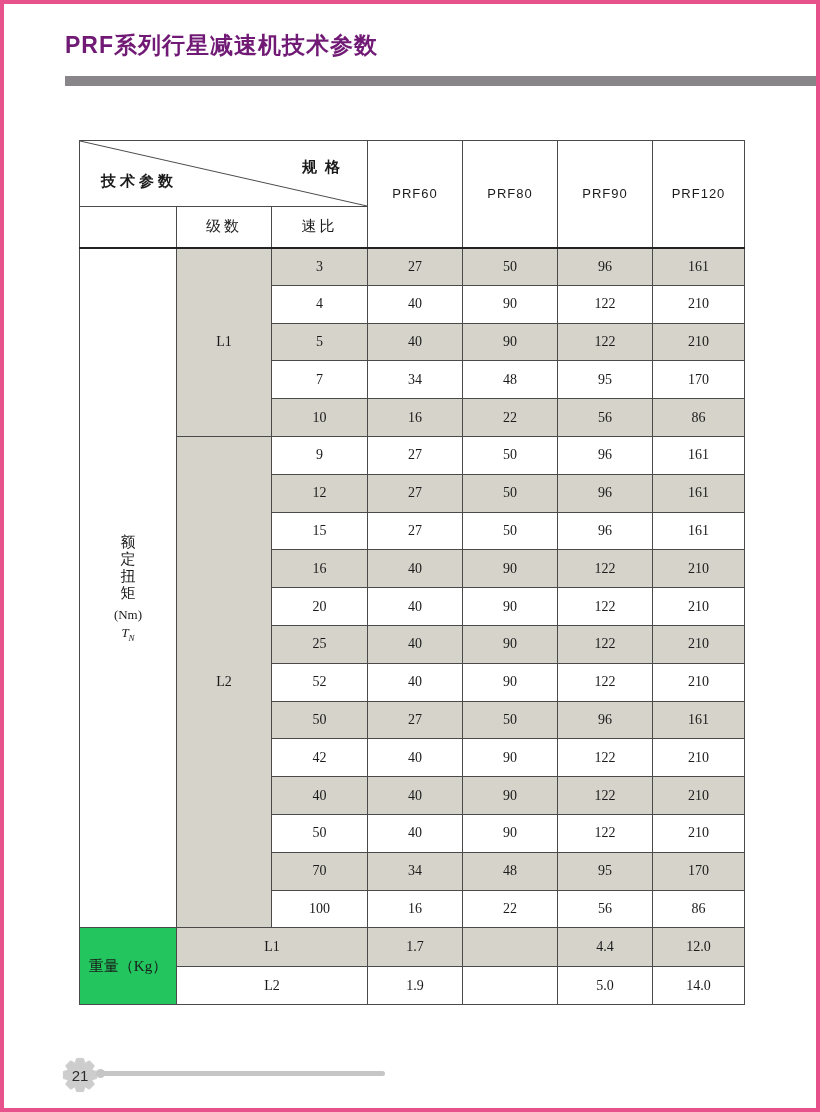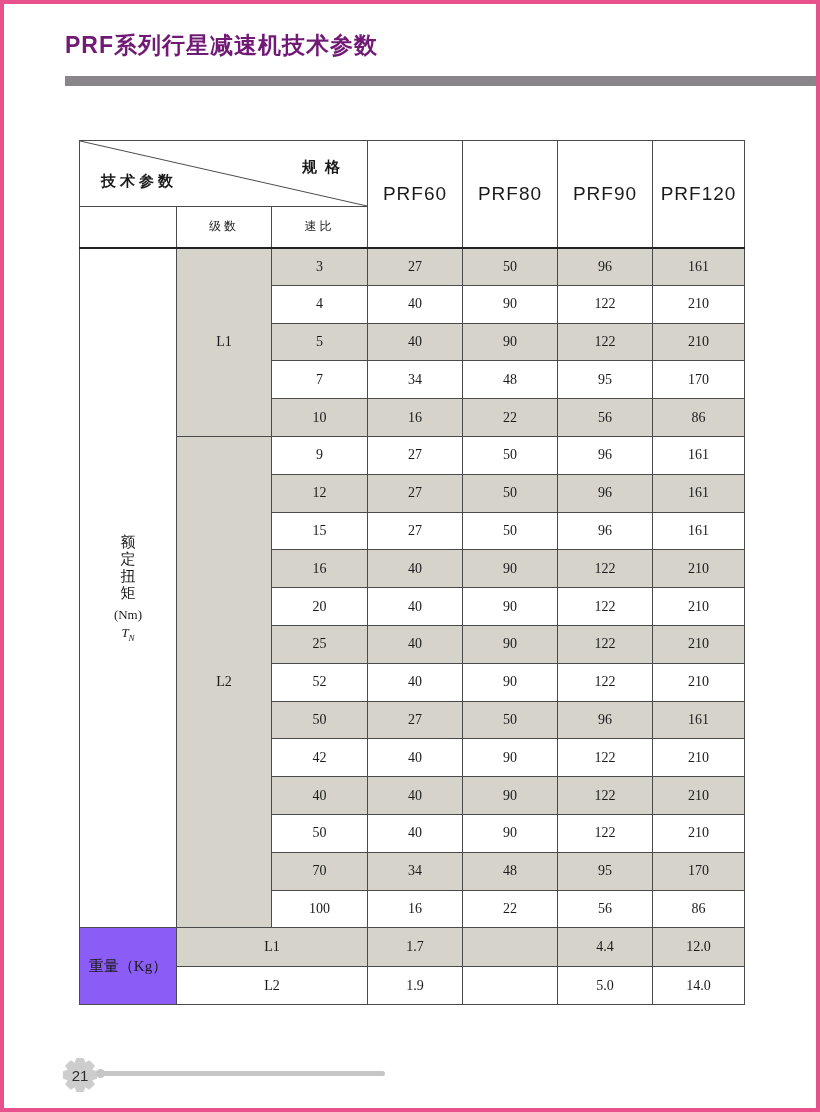--- a/index.html
+++ b/index.html
@@ -29,41 +29,41 @@
     text-align:center; vertical-align:middle; overflow:hidden;
     font-weight:normal;
   }
   .spec-table thead { border-bottom:2px solid #222222; }
   tr.h1 { height:66px; }
   tr.h2 { height:41px; }
   tr.brow { height:37.8px; }
   tr.wrow { height:38.5px; }
   .shade { background:#d6d3cb; }
   .num  { font-family:"Liberation Serif", serif; font-size:14px; }
-  .spec-h { font-size:19px; font-weight:bold; letter-spacing:1px; }
-  .sub-h  { font-size:12px; font-weight:bold; letter-spacing:3px; }
+  .spec-h { font-size:13px; font-weight:bold; letter-spacing:1px; }
+  .sub-h  { font-size:15px; font-weight:bold; letter-spacing:3px; }
   
   .corner-cell { position:relative; background:#fff; }
   .corner-svg  { position:absolute; left:0; top:0; width:100%; height:100%; display:block; }
   .corner-top {
     position:absolute; top:17px; left:222px;
     font-size:15px; font-weight:bold; letter-spacing:8px; white-space:nowrap;
   }
   .corner-bottom {
     position:absolute; bottom:15px; left:21px;
     font-size:15px; font-weight:bold; letter-spacing:4px; white-space:nowrap;
   }
   
   .torque-cell { background:#fff; }
   .tchar { font-family:"Liberation Serif", serif; font-size:15px; line-height:17px; }
   .tunit { font-family:Liberation Serif, serif; font-size:13px; margin-top:5px; }
   .tsym  { font-family:"Liberation Serif", serif; font-size:13px; font-style:italic; margin-top:2px; }
   .tsym sub { font-size:9px; font-style:italic; }
   
-  .wlabel { font-family:"Liberation Serif", serif; font-size:15px; font-weight:bold; background:#8b5cf6; }
+  .wlabel { font-family:"Liberation Serif", serif; font-size:15px; font-weight:bold; background:#22c55e; }
   
   .footer-line {
     position:absolute; left:97px; top:1067px; width:284px; height:5px;
     background:#c6c6c6; border-radius:3px;
   }
   .footer-dot {
     position:absolute; left:92px; top:1065px; width:9px; height:9px;
     background:#c6c6c6; border-radius:50%;
   }
   .footer-gear { position:absolute; left:56px; top:1051px; width:40px; height:40px; }

